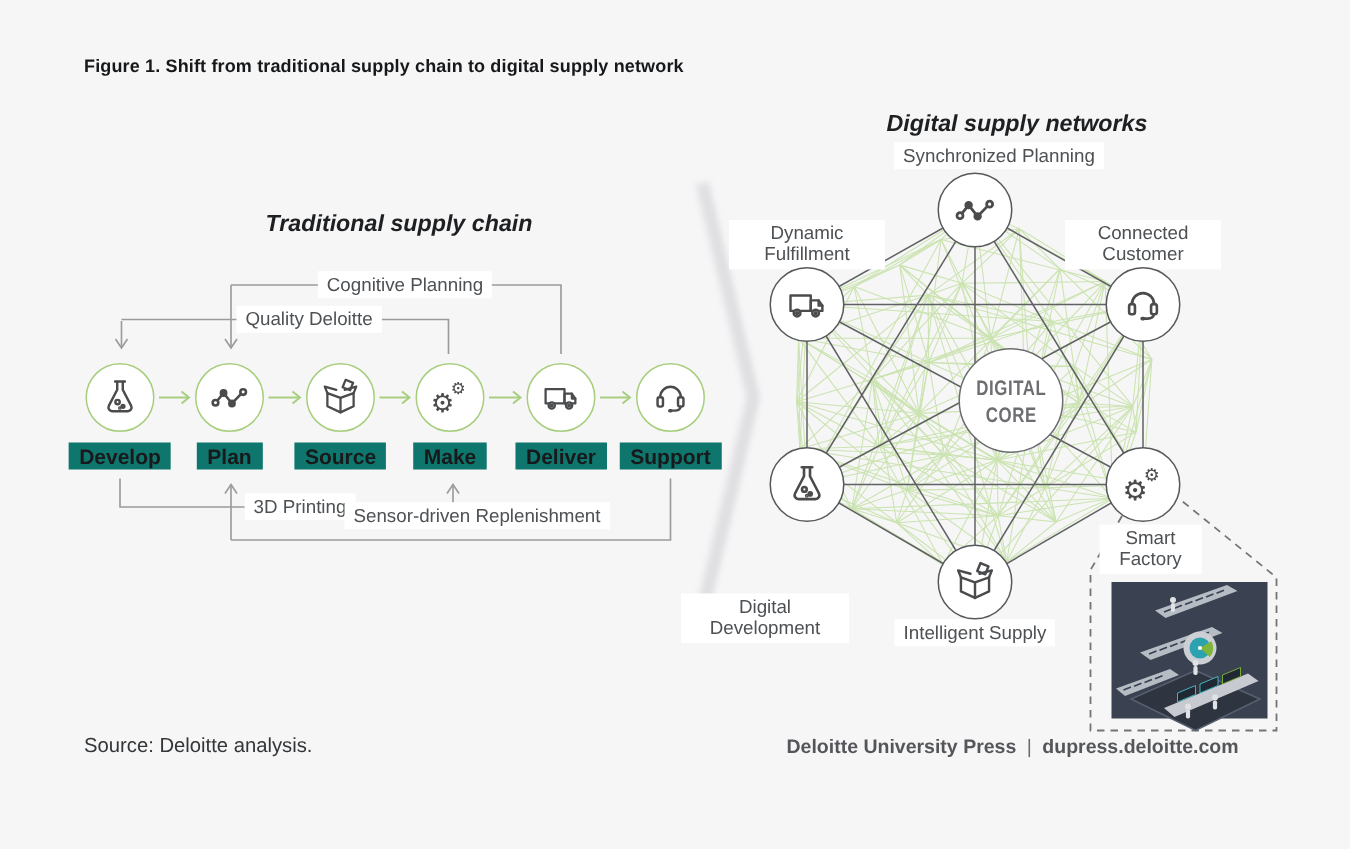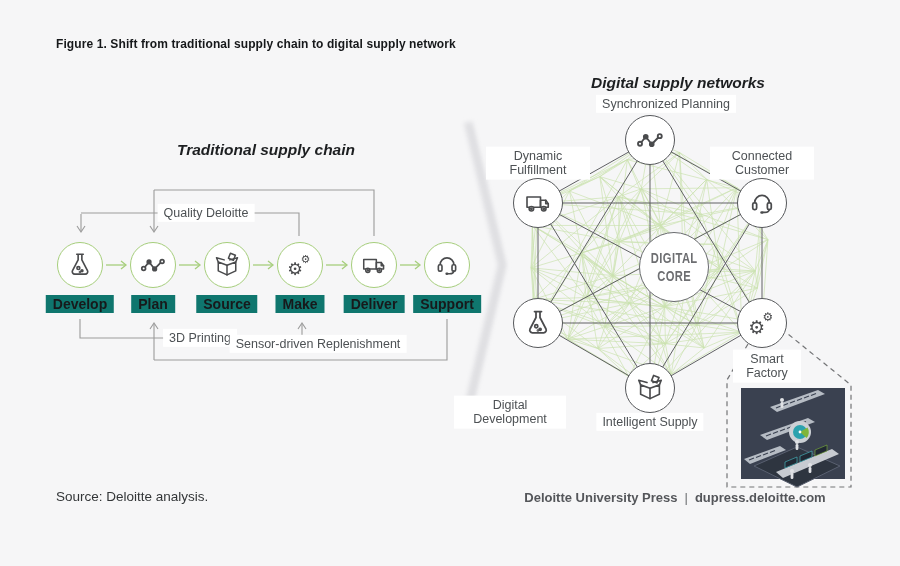--- a/index.html
+++ b/index.html
@@ -423,20 +423,21 @@
       </svg>
     </div>
 
   <div class="abs stage-label ctr" style="left:80px;top:304px;">Develop</div>
   <div class="abs stage-label ctr" style="left:153px;top:304px;">Plan</div>
   <div class="abs stage-label ctr" style="left:227px;top:304px;">Source</div>
   <div class="abs stage-label ctr" style="left:300px;top:304px;">Make</div>
   <div class="abs stage-label ctr" style="left:374px;top:304px;">Deliver</div>
   <div class="abs stage-label ctr" style="left:447px;top:304px;">Support</div>
 
+  <div class="abs chip ctr" style="left:270px;top:190px;">Cognitive Planning</div>
   <div class="abs chip ctr" style="left:206px;top:213px;">Quality Deloitte</div>
   <div class="abs chip ctr" style="left:200px;top:338px;">3D Printing</div>
   <div class="abs chip ctr" style="left:318px;top:344px;">Sensor-driven Replenishment</div>
 
   <div class="abs panel-heading ctr" style="left:678px;top:83px;">Digital supply networks</div>
 
   <div class="abs chip ctr" style="left:650px;top:104px;margin-left:16px;">Synchronized Planning</div>
   <div class="abs chip wrap node-label ctr" style="left:538px;top:163px;">Dynamic Fulfillment</div>
   <div class="abs chip wrap node-label ctr" style="left:762px;top:163px;">Connected Customer</div>
   <div class="abs chip wrap ctr" style="left:510px;top:368px;max-width:100px;margin-top:44px;">Digital Development</div>

